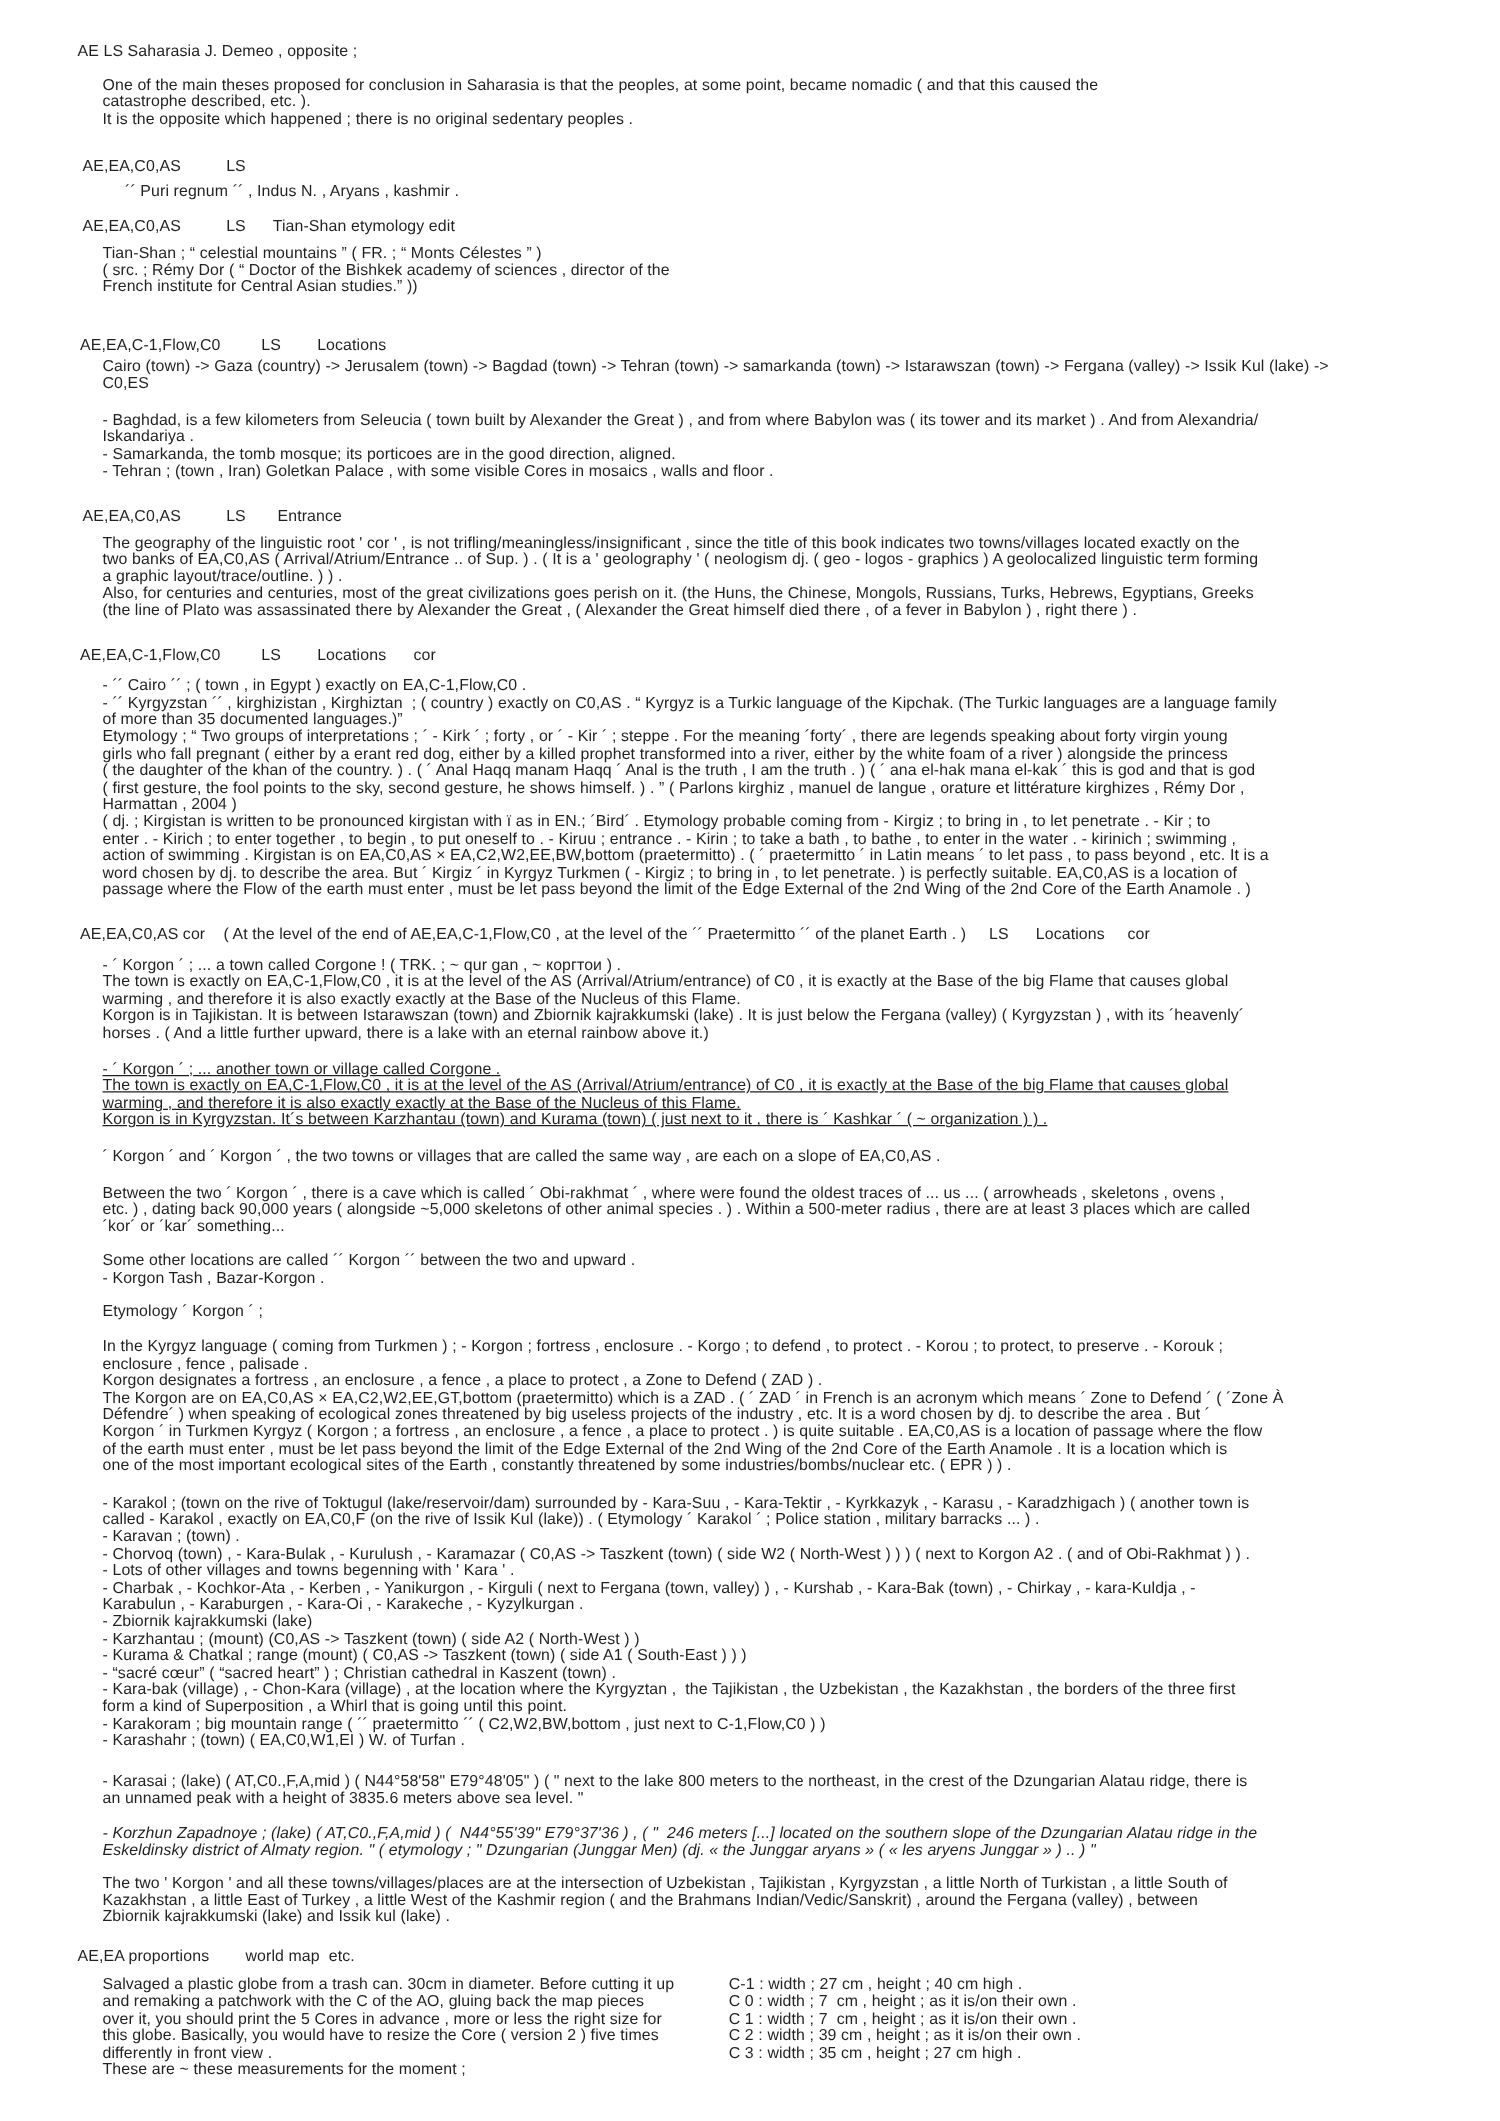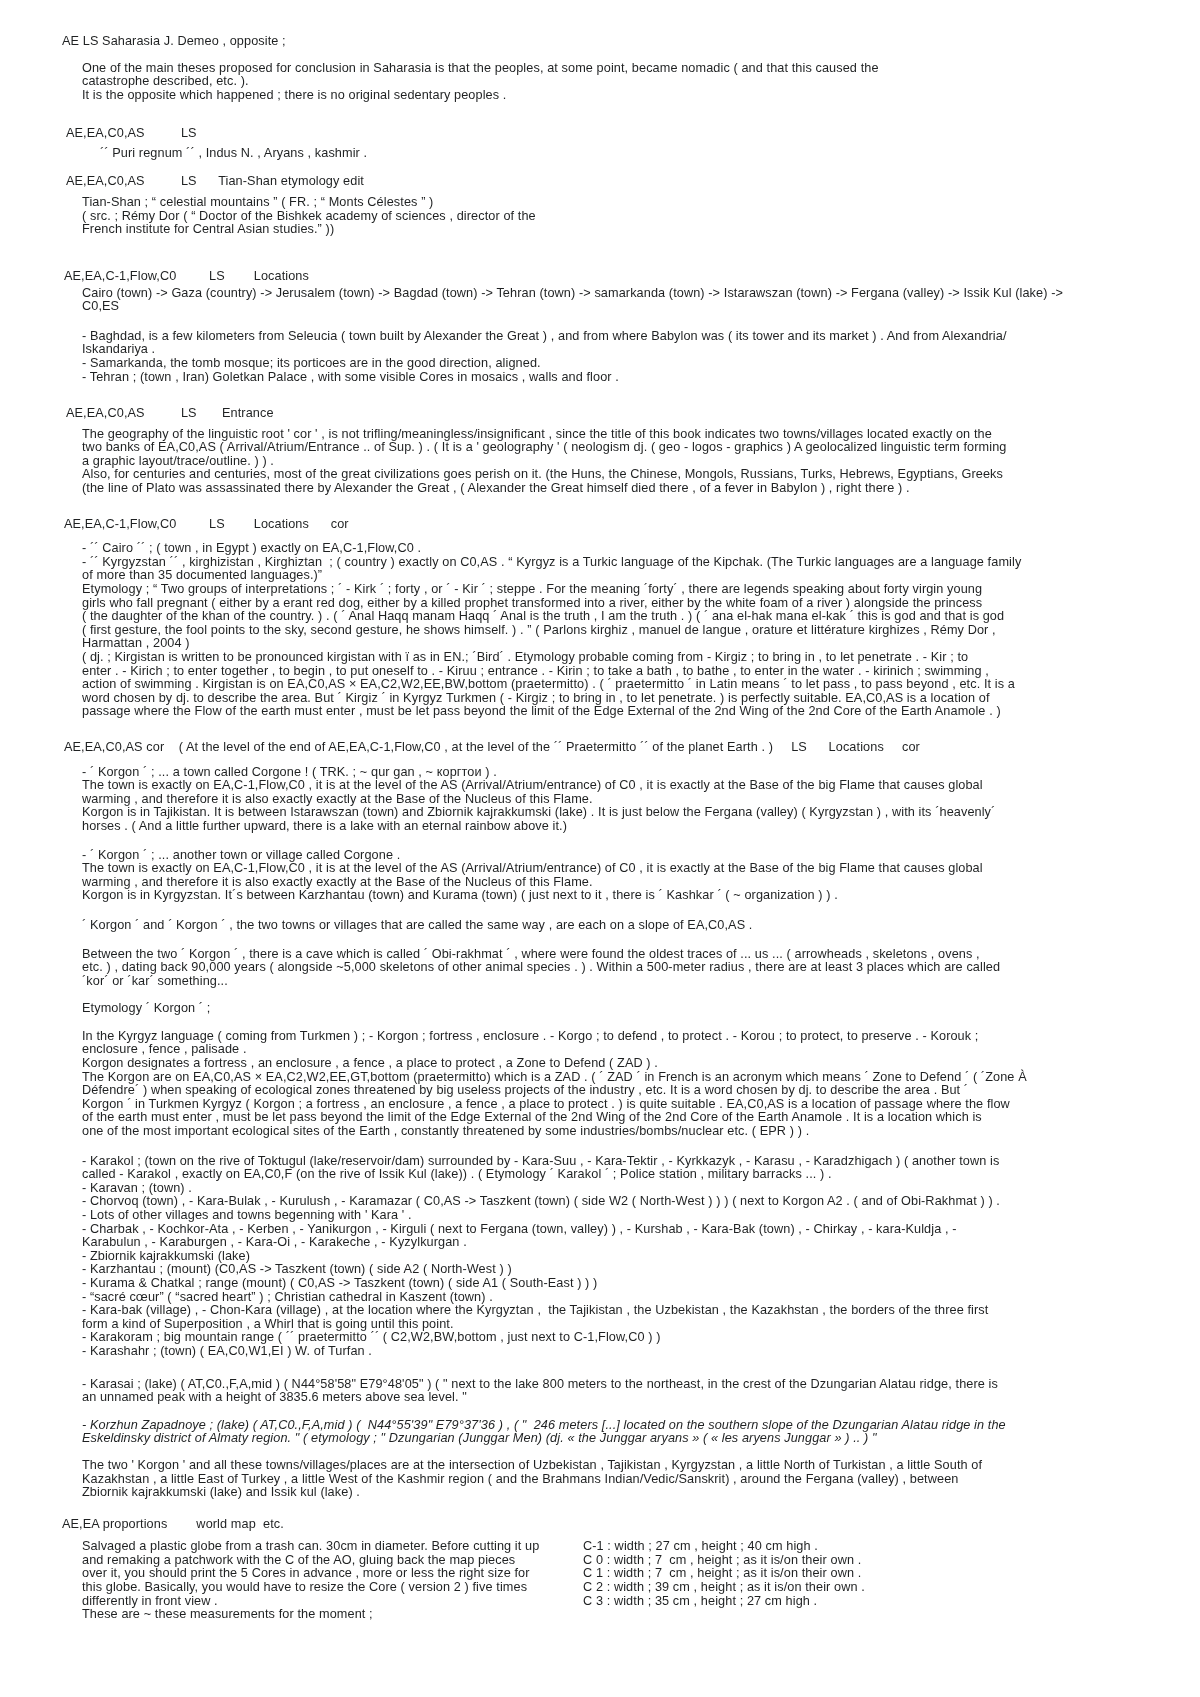--- a/index.html
+++ b/index.html
@@ -68,28 +68,30 @@
 enter . - Kirich ; to enter together , to begin , to put oneself to . - Kiruu ; entrance . - Kirin ; to take a bath , to bathe , to enter in the water . - kirinich ; swimming ,
 action of swimming . Kirgistan is on EA,C0,AS × EA,C2,W2,EE,BW,bottom (praetermitto) . ( ´ praetermitto ´ in Latin means ´ to let pass , to pass beyond , etc. It is a
 word chosen by dj. to describe the area. But ´ Kirgiz ´ in Kyrgyz Turkmen ( - Kirgiz ; to bring in , to let penetrate. ) is perfectly suitable. EA,C0,AS is a location of
 passage where the Flow of the earth must enter , must be let pass beyond the limit of the Edge External of the 2nd Wing of the 2nd Core of the Earth Anamole . )</div>
     <div class="block heading" style="margin-top: 22px; margin-left: 64px;">AE,EA,C0,AS cor    ( At the level of the end of AE,EA,C-1,Flow,C0 , at the level of the ´´ Praetermitto ´´ of the planet Earth . )     LS      Locations     cor</div>
     <div class="block para" style="margin-top: 11px; margin-left: 82px;">- ´ Korgon ´ ; ... a town called Corgone ! ( TRK. ; ~ qur gan , ~ коргтои ) .
 The town is exactly on EA,C-1,Flow,C0 , it is at the level of the AS (Arrival/Atrium/entrance) of C0 , it is exactly at the Base of the big Flame that causes global
 warming , and therefore it is also exactly exactly at the Base of the Nucleus of this Flame.
 Korgon is in Tajikistan. It is between Istarawszan (town) and Zbiornik kajrakkumski (lake) . It is just below the Fergana (valley) ( Kyrgyzstan ) , with its ´heavenly´
 horses . ( And a little further upward, there is a lake with an eternal rainbow above it.)</div>
-    <div class="block para" style="margin-top: 15px; margin-left: 82px;">- ´ Korgon ´ ; ... another town or village called Corgone .
+    <div class="block para" style="margin-top: 15px; margin-left: 82px; text-decoration: underline;">- ´ Korgon ´ ; ... another town or village called Corgone .
 The town is exactly on EA,C-1,Flow,C0 , it is at the level of the AS (Arrival/Atrium/entrance) of C0 , it is exactly at the Base of the big Flame that causes global
 warming , and therefore it is also exactly exactly at the Base of the Nucleus of this Flame.
 Korgon is in Kyrgyzstan. It´s between Karzhantau (town) and Kurama (town) ( just next to it , there is ´ Kashkar ´ ( ~ organization ) ) .</div>
     <div class="block para" style="margin-top: 16px; margin-left: 82px;">´ Korgon ´ and ´ Korgon ´ , the two towns or villages that are called the same way , are each on a slope of EA,C0,AS .</div>
     <div class="block para" style="margin-top: 15px; margin-left: 82px;">Between the two ´ Korgon ´ , there is a cave which is called ´ Obi-rakhmat ´ , where were found the oldest traces of ... us ... ( arrowheads , skeletons , ovens ,
 etc. ) , dating back 90,000 years ( alongside ~5,000 skeletons of other animal species . ) . Within a 500-meter radius , there are at least 3 places which are called
 ´kor´ or ´kar´ something...</div>
+    <div class="block para" style="margin-top: 14px; margin-left: 82px;">Some other locations are called ´´ Korgon ´´ between the two and upward .
+- Korgon Tash , Bazar-Korgon .</div>
     <div class="block para" style="margin-top: 14px; margin-left: 82px;">Etymology ´ Korgon ´ ;</div>
     <div class="block para" style="margin-top: 14px; margin-left: 82px;">In the Kyrgyz language ( coming from Turkmen ) ; - Korgon ; fortress , enclosure . - Korgo ; to defend , to protect . - Korou ; to protect, to preserve . - Korouk ;
 enclosure , fence , palisade .
 Korgon designates a fortress , an enclosure , a fence , a place to protect , a Zone to Defend ( ZAD ) .
 The Korgon are on EA,C0,AS × EA,C2,W2,EE,GT,bottom (praetermitto) which is a ZAD . ( ´ ZAD ´ in French is an acronym which means ´ Zone to Defend ´ ( ´Zone À
 Défendre´ ) when speaking of ecological zones threatened by big useless projects of the industry , etc. It is a word chosen by dj. to describe the area . But ´
 Korgon ´ in Turkmen Kyrgyz ( Korgon ; a fortress , an enclosure , a fence , a place to protect . ) is quite suitable . EA,C0,AS is a location of passage where the flow
 of the earth must enter , must be let pass beyond the limit of the Edge External of the 2nd Wing of the 2nd Core of the Earth Anamole . It is a location which is
 one of the most important ecological sites of the Earth , constantly threatened by some industries/bombs/nuclear etc. ( EPR ) ) .</div>
     <div class="block para" style="margin-top: 16px; margin-left: 82px;">- Karakol ; (town on the rive of Toktugul (lake/reservoir/dam) surrounded by - Kara-Suu , - Kara-Tektir , - Kyrkkazyk , - Karasu , - Karadzhigach ) ( another town is

